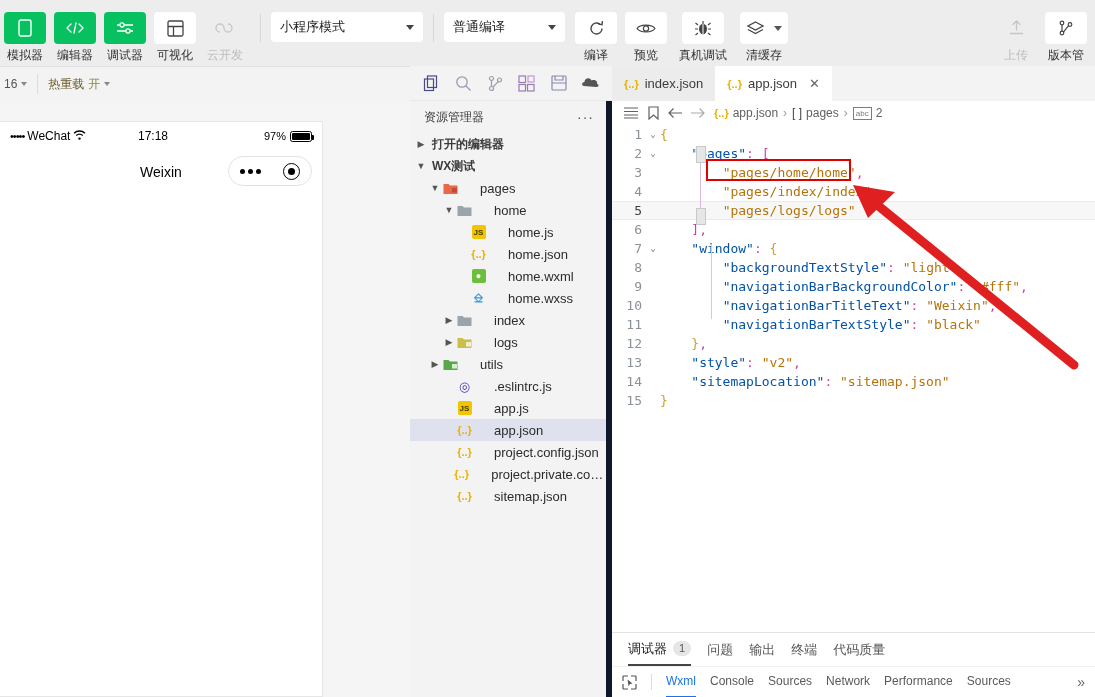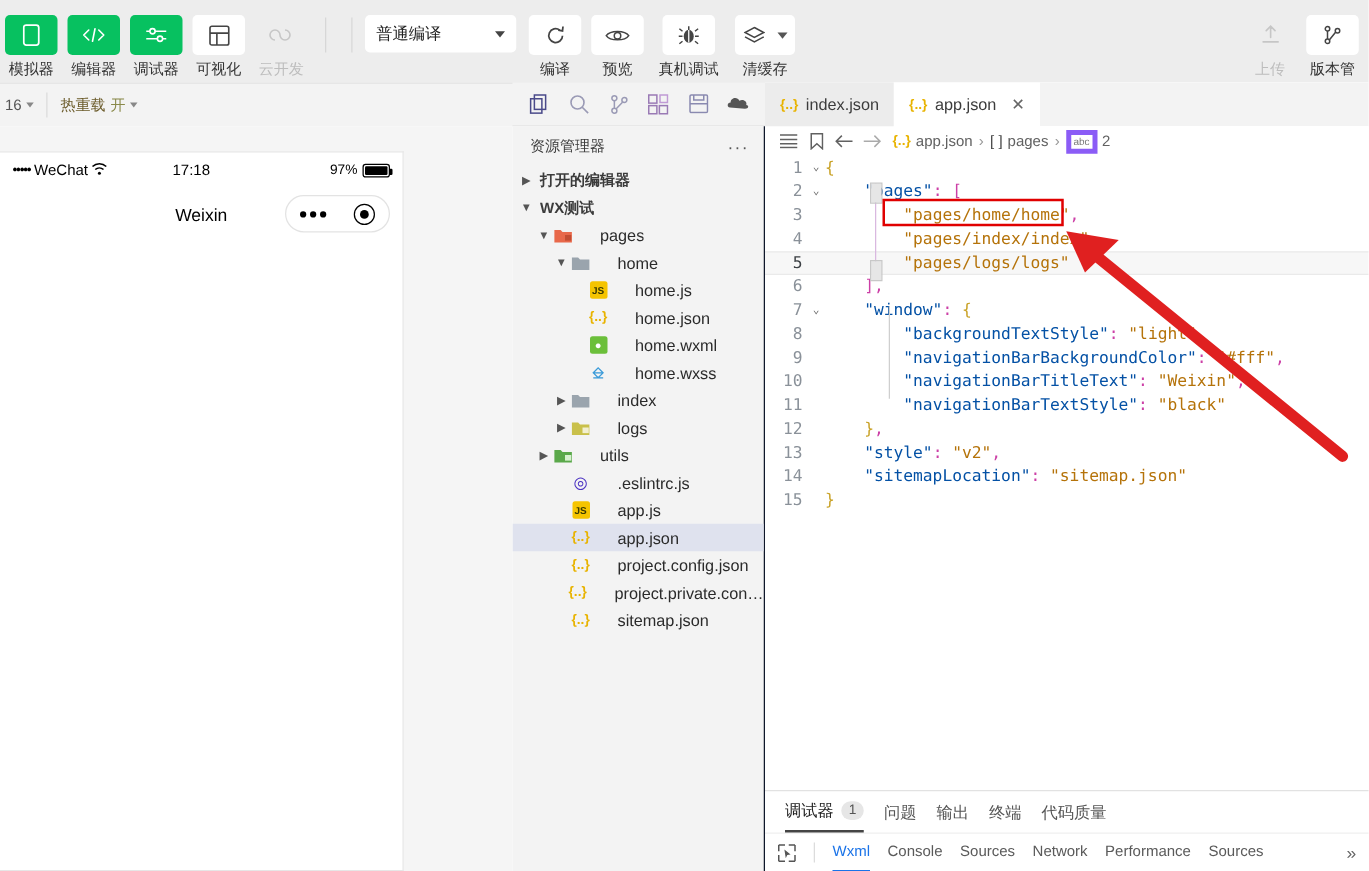--- a/index.html
+++ b/index.html
@@ -100,21 +100,21 @@
   
   .activity {
     position: absolute; left: 410px; top: 66px; width: 202px; height: 35px;
     background: #f3f3f3; display: flex; align-items: center;
     gap: 0; padding: 0 6px; border-bottom: 1px solid #e8e8e8;
   }
   .act-ic { width: 32px; height: 30px; display: flex; align-items: center; justify-content: center; cursor: pointer; }
 
   .explorer {
     position: absolute; left: 410px; top: 101px; width: 202px; height: 596px;
-    background: #f3f3f3; border-right: 1px solid #0f172a; overflow: hidden;
+    background: #f3f3f3; border-right: 6px solid #0f172a; overflow: hidden;
   }
   .exp-head {
     height: 32px; display: flex; align-items: center; justify-content: space-between;
     padding: 0 12px 0 14px; font-size: 12px; color: #3b3b3b;
   }
   .dots3 { color: #555; font-size: 14px; letter-spacing: 1px; cursor: pointer; }
   .exp-sec {
     height: 22px; display: flex; align-items: center; gap: 4px;
     font-size: 12px; font-weight: bold; color: #3b3b3b; padding-left: 4px; cursor: pointer;
   }
@@ -144,21 +144,21 @@
          color: #3c3c3c; cursor: pointer; background: #ececec; }
   .tab.active { background: #ffffff; }
   .tab .x { color: #666; font-size: 13px; margin-left: 6px; }
   .tab-json { color: #e8b300; font-weight: bold; font-size: 11px; }
 
   .breadcrumb { height: 24px; display: flex; align-items: center; gap: 0; padding: 0 8px;
                 font-size: 12px; color: #616161; background: #fff; }
   .bc-ic { width: 22px; display: flex; align-items: center; justify-content: center; color: #616161; cursor: pointer; }
   .bc-item { display: flex; align-items: center; gap: 4px; cursor: pointer; }
   .bc-sep { margin: 0 5px; color: #999; }
-  .br-box { border: 4px solid #8b5cf6; padding: 0 2px; font-size: 8px; line-height: 11px; color: #777; }
+  .br-box { border: 1px solid #8b5cf6; padding: 0 2px; font-size: 8px; line-height: 11px; color: #777; }
 
   .code { position: relative; font-family: "DejaVu Sans Mono", "Liberation Mono", monospace;
           font-size: 13px; line-height: 19px; background: #fff; height: 507px; overflow: hidden; }
   .cline { display: flex; height: 19px; align-items: center; position: relative; }
   .cline.cur { background: #f7f7f7; border-top: 1px solid #eaeaea; border-bottom: 1px solid #eaeaea; }
   .lnum { width: 34px; text-align: right; color: #8a9199; flex: 0 0 auto; padding-right: 4px; }
   .cur .lnum { color: #3c4044; }
   .fold { width: 14px; text-align: center; color: #666; font-size: 9px; flex: 0 0 auto; }
   .ctext { white-space: pre; color: #333; }
   .k { color: #0451a5; }         
@@ -242,20 +242,24 @@
           <svg width="22" height="14" viewBox="0 0 22 14">
               <path d="M6 11 a4 4 0 0 1 0-8 a4 4 0 0 1 4 4 M10 7 a4 4 0 1 0 4-4" fill="none" stroke="#c6c6c6" stroke-width="1.3"></path>
             </svg>
         </div>
         <div class="tb-lbl dim">云开发</div>
       </div>
     </div>
 
     <div class="tb-sep"></div>
 
+    <div class="tb-select" style="width:152px;">
+      <span>小程序模式</span>
+      <span class="caret"></span>
+    </div>
 
     <div class="tb-sep"></div>
 
     <div class="tb-select" style="width:121px;">
       <span>普通编译</span>
       <span class="caret"></span>
     </div>
 
     <div class="tb-group" style="margin-left:6px;">
       <div class="tb-btn">

